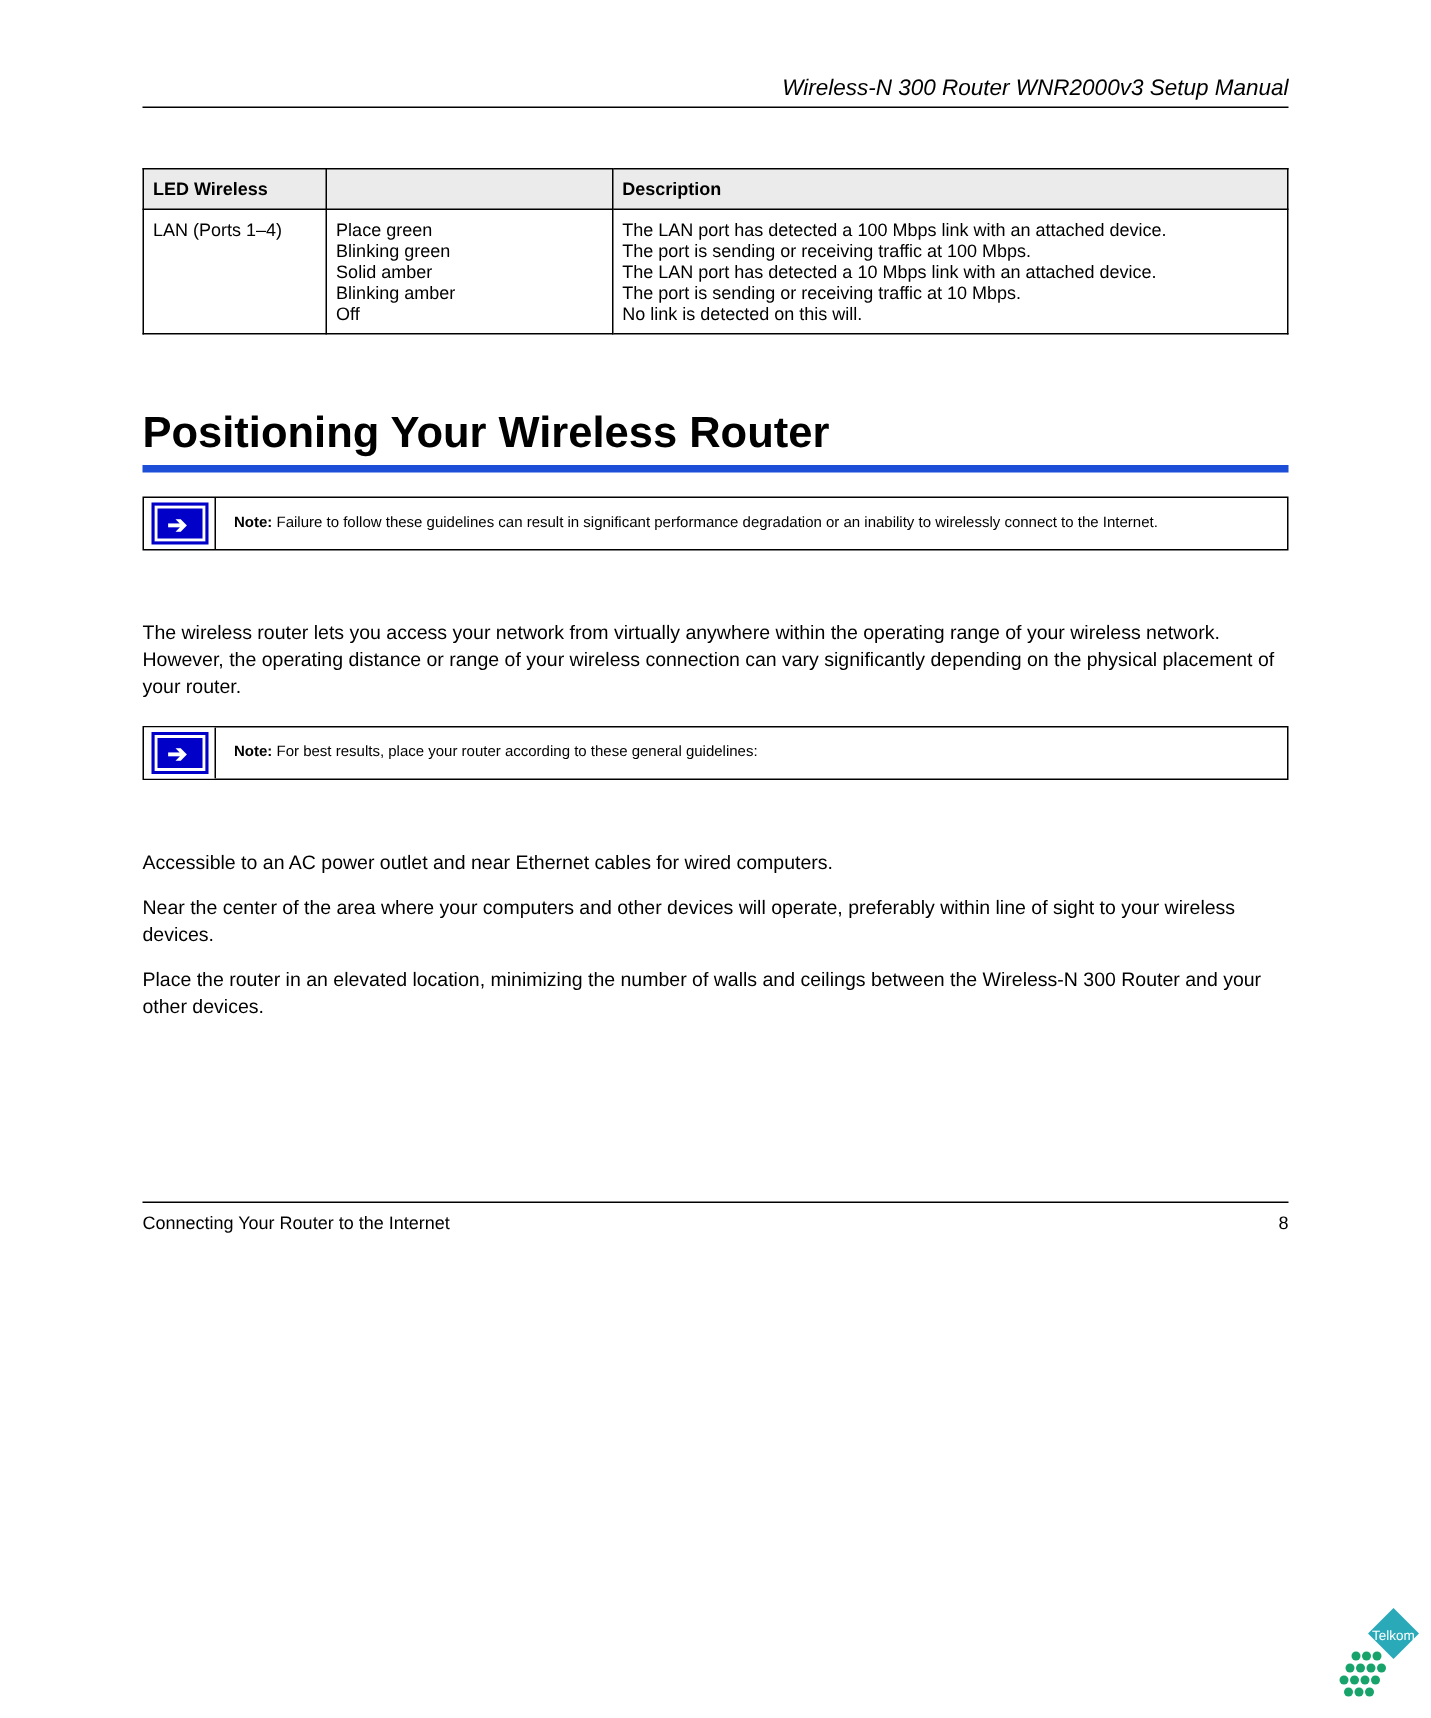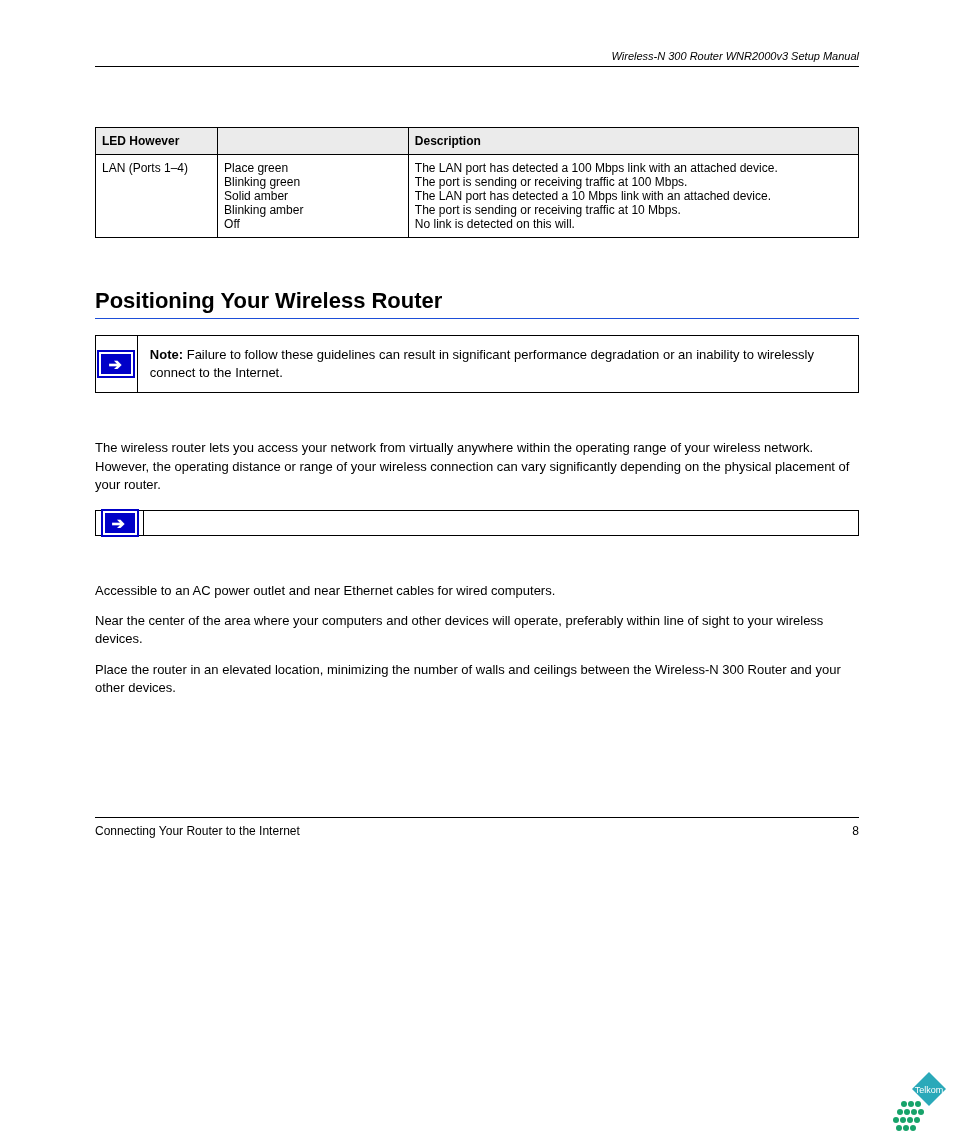--- a/index.html
+++ b/index.html
@@ -11,23 +11,23 @@
     width: 954px;
     padding: 0;
   }
   .page {
     padding: 50px 95px 50px 95px;
     position: relative;
   }
   .hdr {
     border-bottom: 1px solid #000;
     padding-bottom: 4px;
-    margin-bottom: 60px;
+    margin-bottom: 40px;
     font-style: italic;
-    font-size: 11px;
+    font-size: 15px;
     text-align: right;
   }
   .cont-title {
     font-size: 13px;
     margin: 6px 0 4px 0;
   }
   .tbl {
     width: 100%;
     border-collapse: collapse;
     border: 1px solid #000;
@@ -42,42 +42,42 @@
     font-weight: normal;
   }
   .tbl thead th {
     background: #ebebeb;
     font-weight: bold;
   }
   .col1 { width: 16%; }
   .col2 { width: 25%; }
   .col3 { width: 59%; }
   h2.section {
-    font-size: 22px;
+    font-size: 29px;
     font-weight: bold;
-    border-bottom: 1px solid #1d4ed8;
+    border-bottom: 5px solid #1d4ed8;
     padding-bottom: 4px;
     margin-bottom: 10px;
   }
   .notebox {
     display: flex;
     border: 1px solid #000;
     margin: 16px 0 46px 0;
   }
   .notebox .iconcell {
     border-right: 1px solid #000;
     width: 48px;
     display: flex;
     align-items: center;
     justify-content: center;
     background: #fff;
   }
   .notebox .textcell {
     padding: 10px 12px;
-    font-size: 13px;
+    font-size: 10px;
     line-height: 1.4;
   }
   .note-bold { font-weight: bold; }
   p.body {
     font-size: 13px;
     margin: 12px 0;
     line-height: 1.4;
   }
   .ftr {
     border-top: 1px solid #000;
@@ -118,21 +118,21 @@
 <div class="page">
 
   <div class="hdr">
     <span>Wireless-N 300 Router WNR2000v3 Setup Manual</span>
   </div>
 
 
   <table class="tbl">
     <thead>
       <tr>
-        <th class="col1">LED However</th>
+        <th class="col1">LED Wireless</th>
         <th class="col2"></th>
         <th class="col3">Description</th>
       </tr>
     </thead>
     <tbody>
       <tr>
         <td>LAN (Ports 1–4)</td>
         <td>
           <div>Place green</div>
           <div>Blinking green</div>
@@ -161,20 +161,23 @@
       <span class="note-bold">Note:</span><span> Failure to follow these guidelines can result in significant performance degradation or an inability to wirelessly connect to the Internet.</span>
     </div>
   </div>
 
   <p class="body">The wireless router lets you access your network from virtually anywhere within the operating range of your wireless network. However, the operating distance or range of your wireless connection can vary significantly depending on the physical placement of your router.</p>
 
   <div class="notebox">
     <div class="iconcell">
       <span class="arrow-icon"></span>
     </div>
+    <div class="textcell">
+      <span class="note-bold">Note:</span><span> For best results, place your router according to these general guidelines:</span>
+    </div>
   </div>
 
   <p class="body">Accessible to an AC power outlet and near Ethernet cables for wired computers.</p>
   <p class="body">Near the center of the area where your computers and other devices will operate, preferably within line of sight to your wireless devices.</p>
   <p class="body">Place the router in an elevated location, minimizing the number of walls and ceilings between the Wireless-N 300 Router and your other devices.</p>
 
   <div class="ftr">
     <span>Connecting Your Router to the Internet</span>
     <span>8</span>
   </div>

